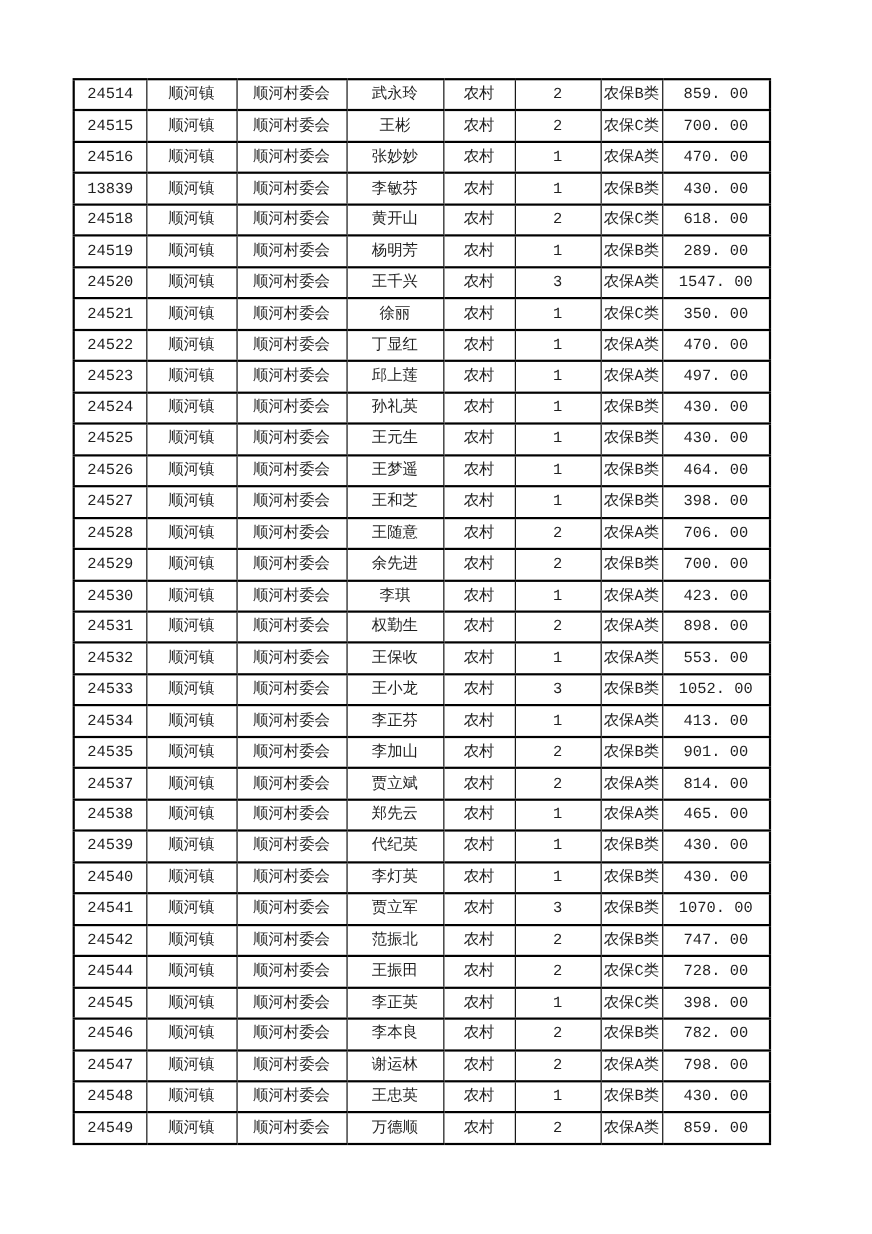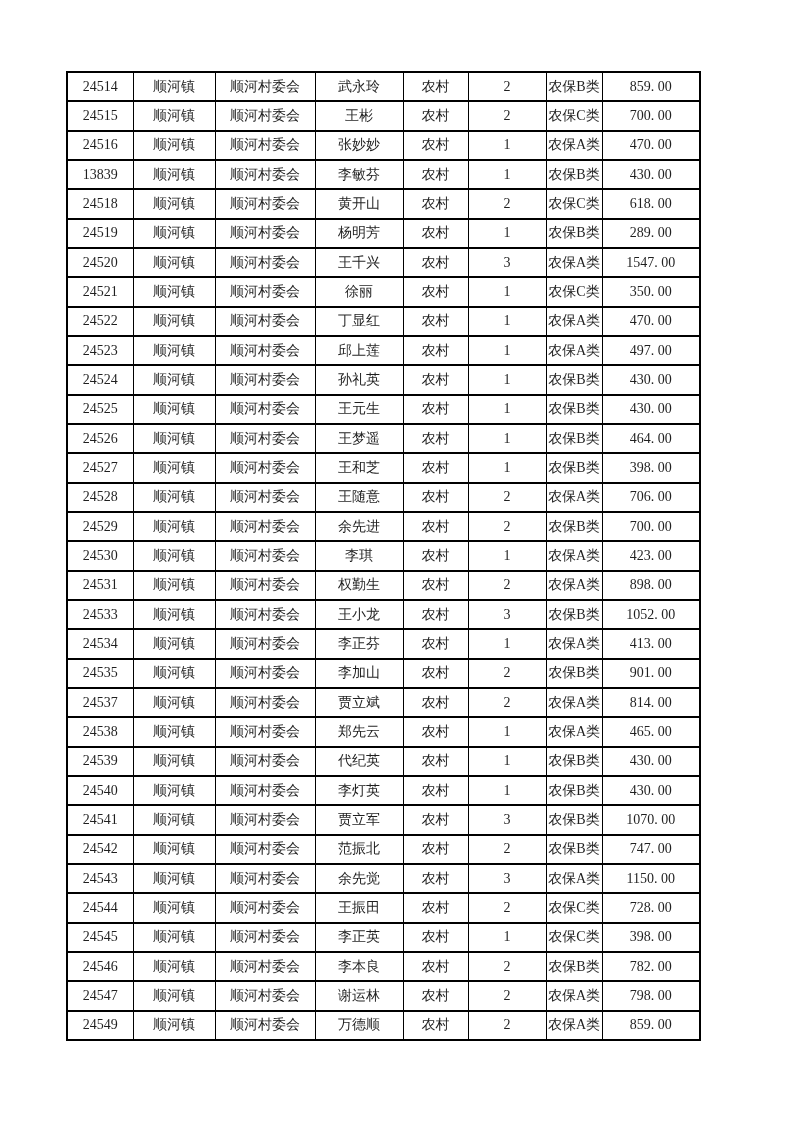--- a/index.html
+++ b/index.html
@@ -6,21 +6,21 @@
     margin: 0;
     padding: 0;
     background: #ffffff;
   }
   .page {
     position: relative;
     width: 793px;
     height: 1122px;
     background: #ffffff;
     overflow: hidden;
-    font-family: Liberation Serif, serif;
+    font-family: Liberation Mono, monospace;
     color: #1a1a1a;
   }
   table.roster {
     position: absolute;
     left: 66px;
     top: 71px;
     width: 634px;
     height: 970px;
     border-collapse: collapse;
     table-layout: fixed;
@@ -239,20 +239,30 @@
     <td>24531</td>
     <td>顺河镇</td>
     <td>顺河村委会</td>
     <td>权勤生</td>
     <td>农村</td>
     <td>2</td>
     <td>农保A类</td>
     <td>898. 00</td>
   </tr>
         <tr>
+    <td>24532</td>
+    <td>顺河镇</td>
+    <td>顺河村委会</td>
+    <td>王保收</td>
+    <td>农村</td>
+    <td>1</td>
+    <td>农保A类</td>
+    <td>553. 00</td>
+  </tr>
+        <tr>
     <td>24533</td>
     <td>顺河镇</td>
     <td>顺河村委会</td>
     <td>王小龙</td>
     <td>农村</td>
     <td>3</td>
     <td>农保B类</td>
     <td>1052. 00</td>
   </tr>
         <tr>
@@ -327,30 +337,20 @@
   </tr>
         <tr>
     <td>24542</td>
     <td>顺河镇</td>
     <td>顺河村委会</td>
     <td>范振北</td>
     <td>农村</td>
     <td>2</td>
     <td>农保B类</td>
     <td>747. 00</td>
-  </tr>
-        <tr>
-    <td>24543</td>
-    <td>顺河镇</td>
-    <td>顺河村委会</td>
-    <td>余先觉</td>
-    <td>农村</td>
-    <td>3</td>
-    <td>农保A类</td>
-    <td>1150. 00</td>
   </tr>
         <tr>
     <td>24544</td>
     <td>顺河镇</td>
     <td>顺河村委会</td>
     <td>王振田</td>
     <td>农村</td>
     <td>2</td>
     <td>农保C类</td>
     <td>728. 00</td>
@@ -377,20 +377,30 @@
   </tr>
         <tr>
     <td>24547</td>
     <td>顺河镇</td>
     <td>顺河村委会</td>
     <td>谢运林</td>
     <td>农村</td>
     <td>2</td>
     <td>农保A类</td>
     <td>798. 00</td>
+  </tr>
+        <tr>
+    <td>24548</td>
+    <td>顺河镇</td>
+    <td>顺河村委会</td>
+    <td>王忠英</td>
+    <td>农村</td>
+    <td>1</td>
+    <td>农保B类</td>
+    <td>430. 00</td>
   </tr>
         <tr>
     <td>24549</td>
     <td>顺河镇</td>
     <td>顺河村委会</td>
     <td>万德顺</td>
     <td>农村</td>
     <td>2</td>
     <td>农保A类</td>
     <td>859. 00</td>

